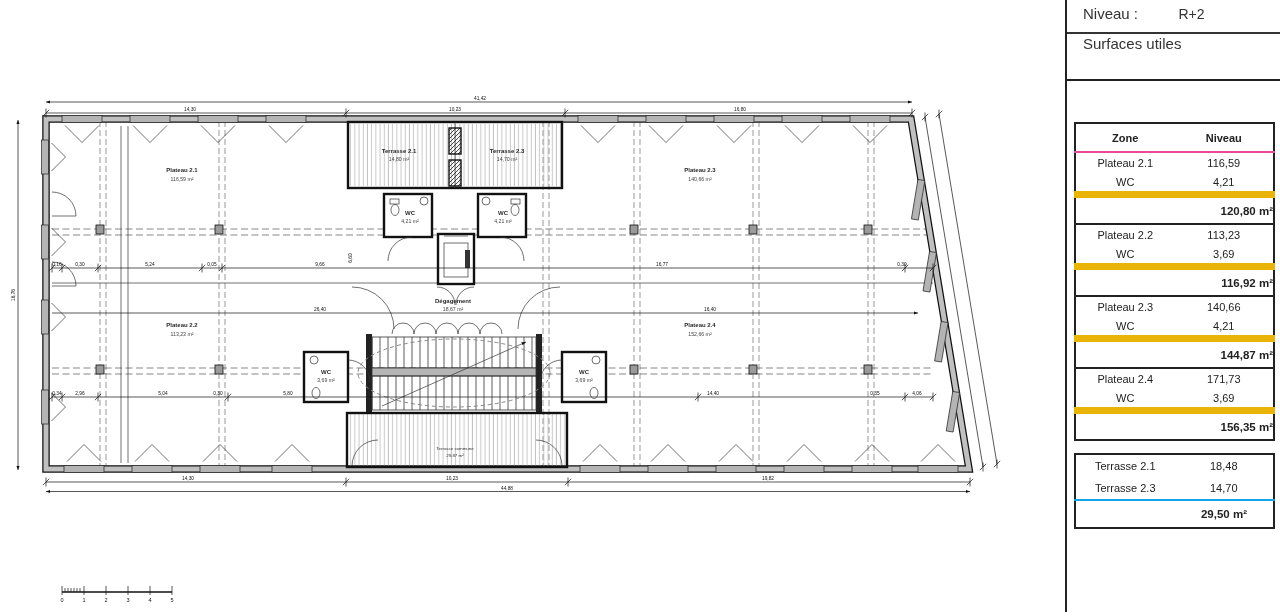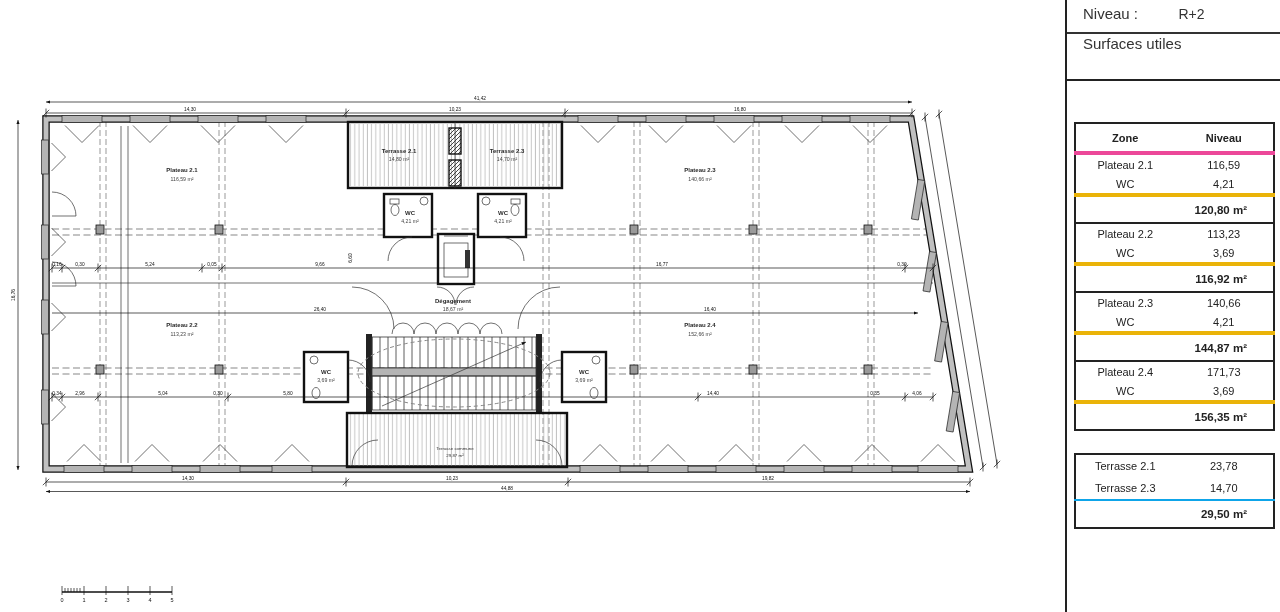--- a/index.html
+++ b/index.html
@@ -15,25 +15,25 @@
   .hr1{position:absolute;top:32px;left:0;right:0;border-top:2px solid #333;}
   .subtitle{position:absolute;top:35px;left:16px;font-size:15px;color:#333;}
   .hr2{position:absolute;top:79px;left:0;right:0;border-top:2px solid #222;}
 
   table.surf,table.terr{position:absolute;left:7px;width:201px;
        border-collapse:collapse;border:2px solid #222;table-layout:fixed;
        font-size:11px;color:#222;}
   table.surf{top:122px;}
   table.terr{top:453px;}
   td{text-align:center;padding:0;}
-  tr.head td{font-weight:bold;height:27px;border-bottom:4px solid #ec4899;font-size:11px;}
+  tr.head td{font-weight:bold;height:27px;border-bottom:2px solid #ec4899;font-size:11px;}
   tr.data td{height:19px;}
   tr.sub td{height:25px;font-weight:bold;font-size:11.5px;
-            border-top:4px solid #eab308;border-bottom:2px solid #222;
-            text-align:right;padding-right:26px;}
+            border-top:7px solid #eab308;border-bottom:2px solid #222;
+            text-align:right;}
   tr.tot td{height:26px;font-weight:bold;font-size:11.5px;
             border-top:2px solid #0ea5e9;text-align:right;padding-right:26px;}
   table.terr tr.data td{height:22px;}
 
   
   svg{position:absolute;left:0;top:0;}
   .thin{stroke:#333;stroke-width:0.7;fill:none;}
   .med{stroke:#111;stroke-width:1.4;fill:none;}
   .wall2{stroke:#111;stroke-width:2.4;fill:#fff;}
   .wall2n{stroke:#111;stroke-width:2.4;fill:none;}
@@ -400,21 +400,21 @@
     <tr class="sub">
       <td colspan="2">156,35 m²</td>
     </tr>
   </tbody>
     </table>
 
   <table class="terr">
     <tbody>
         <tr class="data">
       <td>Terrasse 2.1</td>
-      <td>23,78</td>
+      <td>18,48</td>
     </tr>
     <tr class="data">
       <td>Terrasse 2.3</td>
       <td>14,70</td>
     </tr>
     <tr class="tot">
       <td colspan="2">29,50 m²</td>
     </tr>
   </tbody>
     </table>

